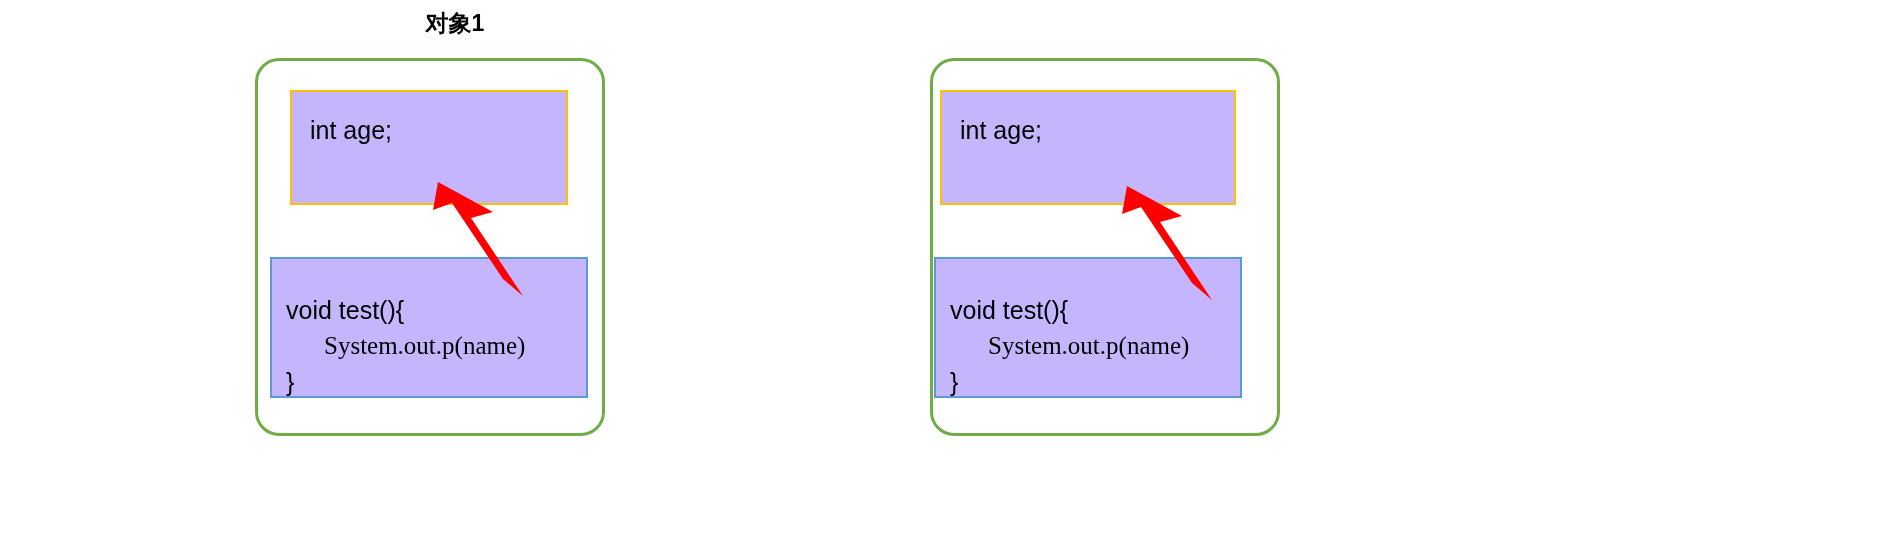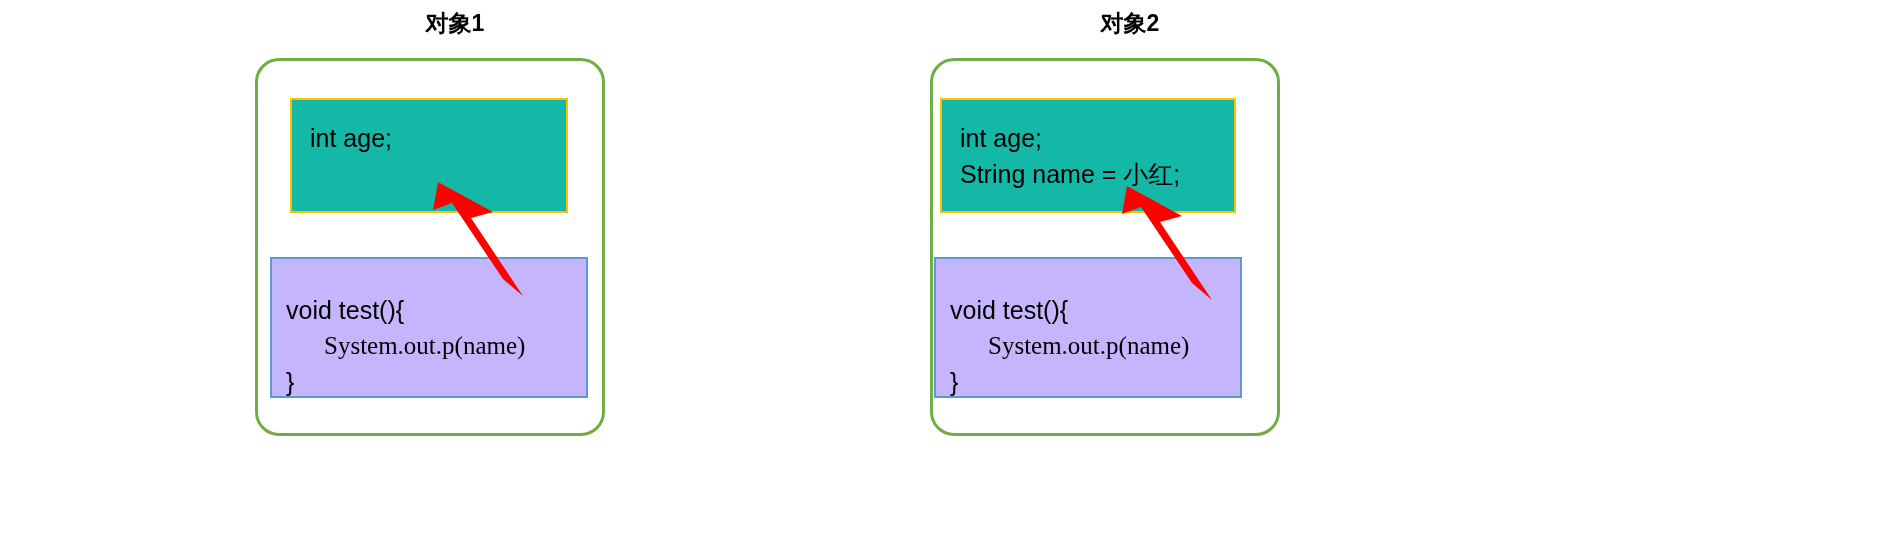--- a/index.html
+++ b/index.html
@@ -55,23 +55,22 @@
     box-sizing: border-box;
   }
 
   .fields-box {
     position: absolute;
     top: 90px;
     left: 45px;
     width: 278px;
     height: 115px;
     border: 2px solid #FFC000;
-    background: #14b8a6;
+    background: #c4b5fd;
     box-sizing: border-box;
-    margin-top: 8px;
   }
 
   .methods-box {
     position: absolute;
     top: 257px;
     left: 25px;
     width: 318px;
     height: 141px;
     border: 2px solid #5B9BD5;
     background: #c4b5fd;
@@ -137,28 +136,26 @@
     </div>
 
     <svg class="arrow-layer" viewBox="0 0 420 556">
       <g>
         <polygon points="278,296 226,218 248,212 193,182 188,210 207,203 258,279" fill="#FF0000"></polygon>
       </g>
     </svg>
   </div>
 
   <div class="object-group obj2 group2">
-    <div class="object-title">对象2</div>
 
     <div class="object-box"></div>
 
     <div class="fields-box">
       <div class="code-wrap">
         <div class="code-line">int age;</div>
-        <div class="code-line">String name = 小红;</div>
       </div>
     </div>
 
     <div class="methods-box">
       <div class="code-wrap">
         <div class="code-line">void test(){</div>
         <div class="code-line indent-1">System.out.p(name)</div>
         <div class="code-line">}</div>
       </div>
     </div>

